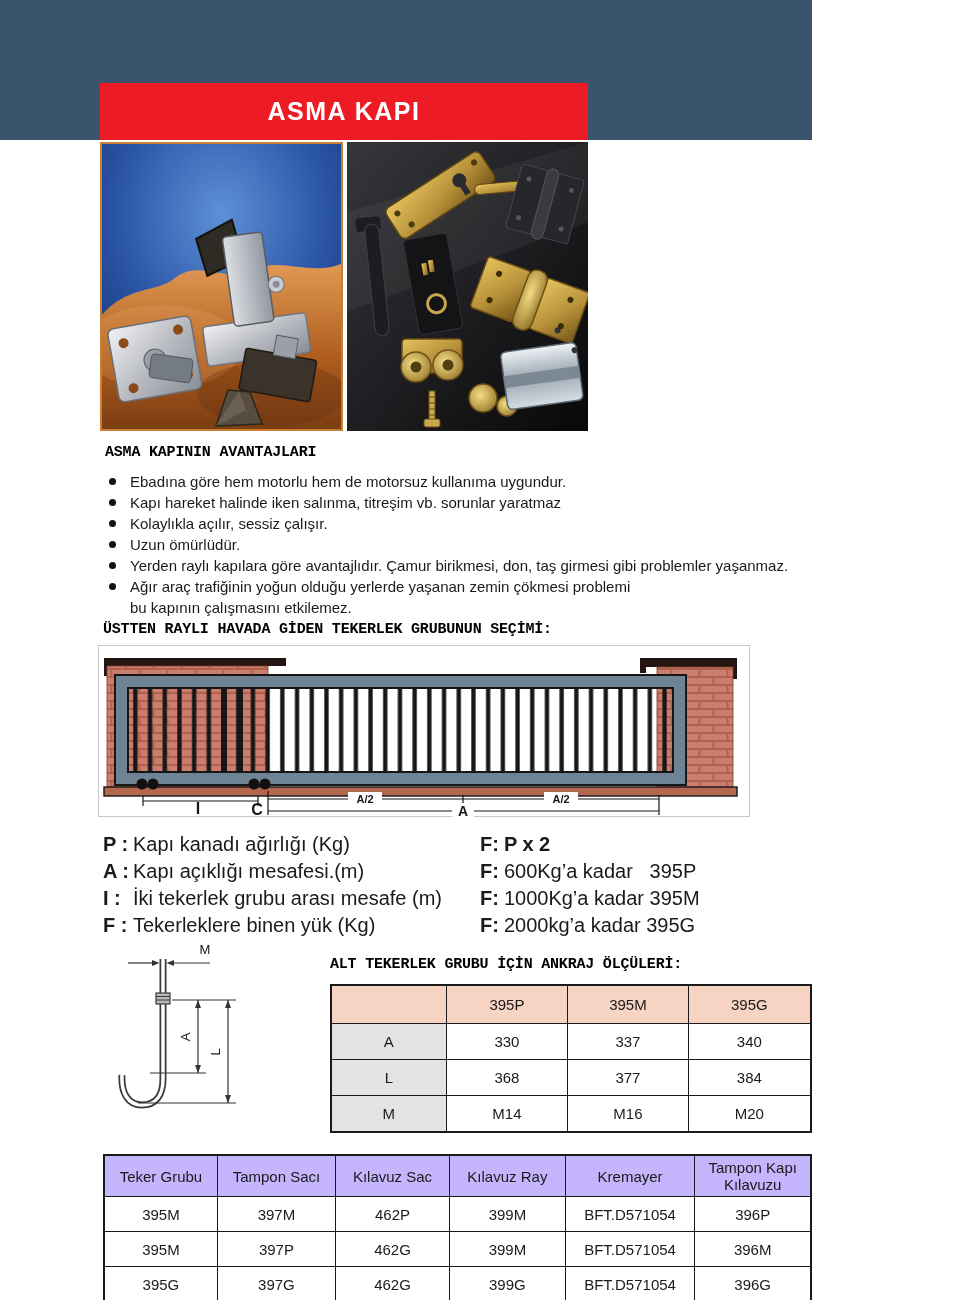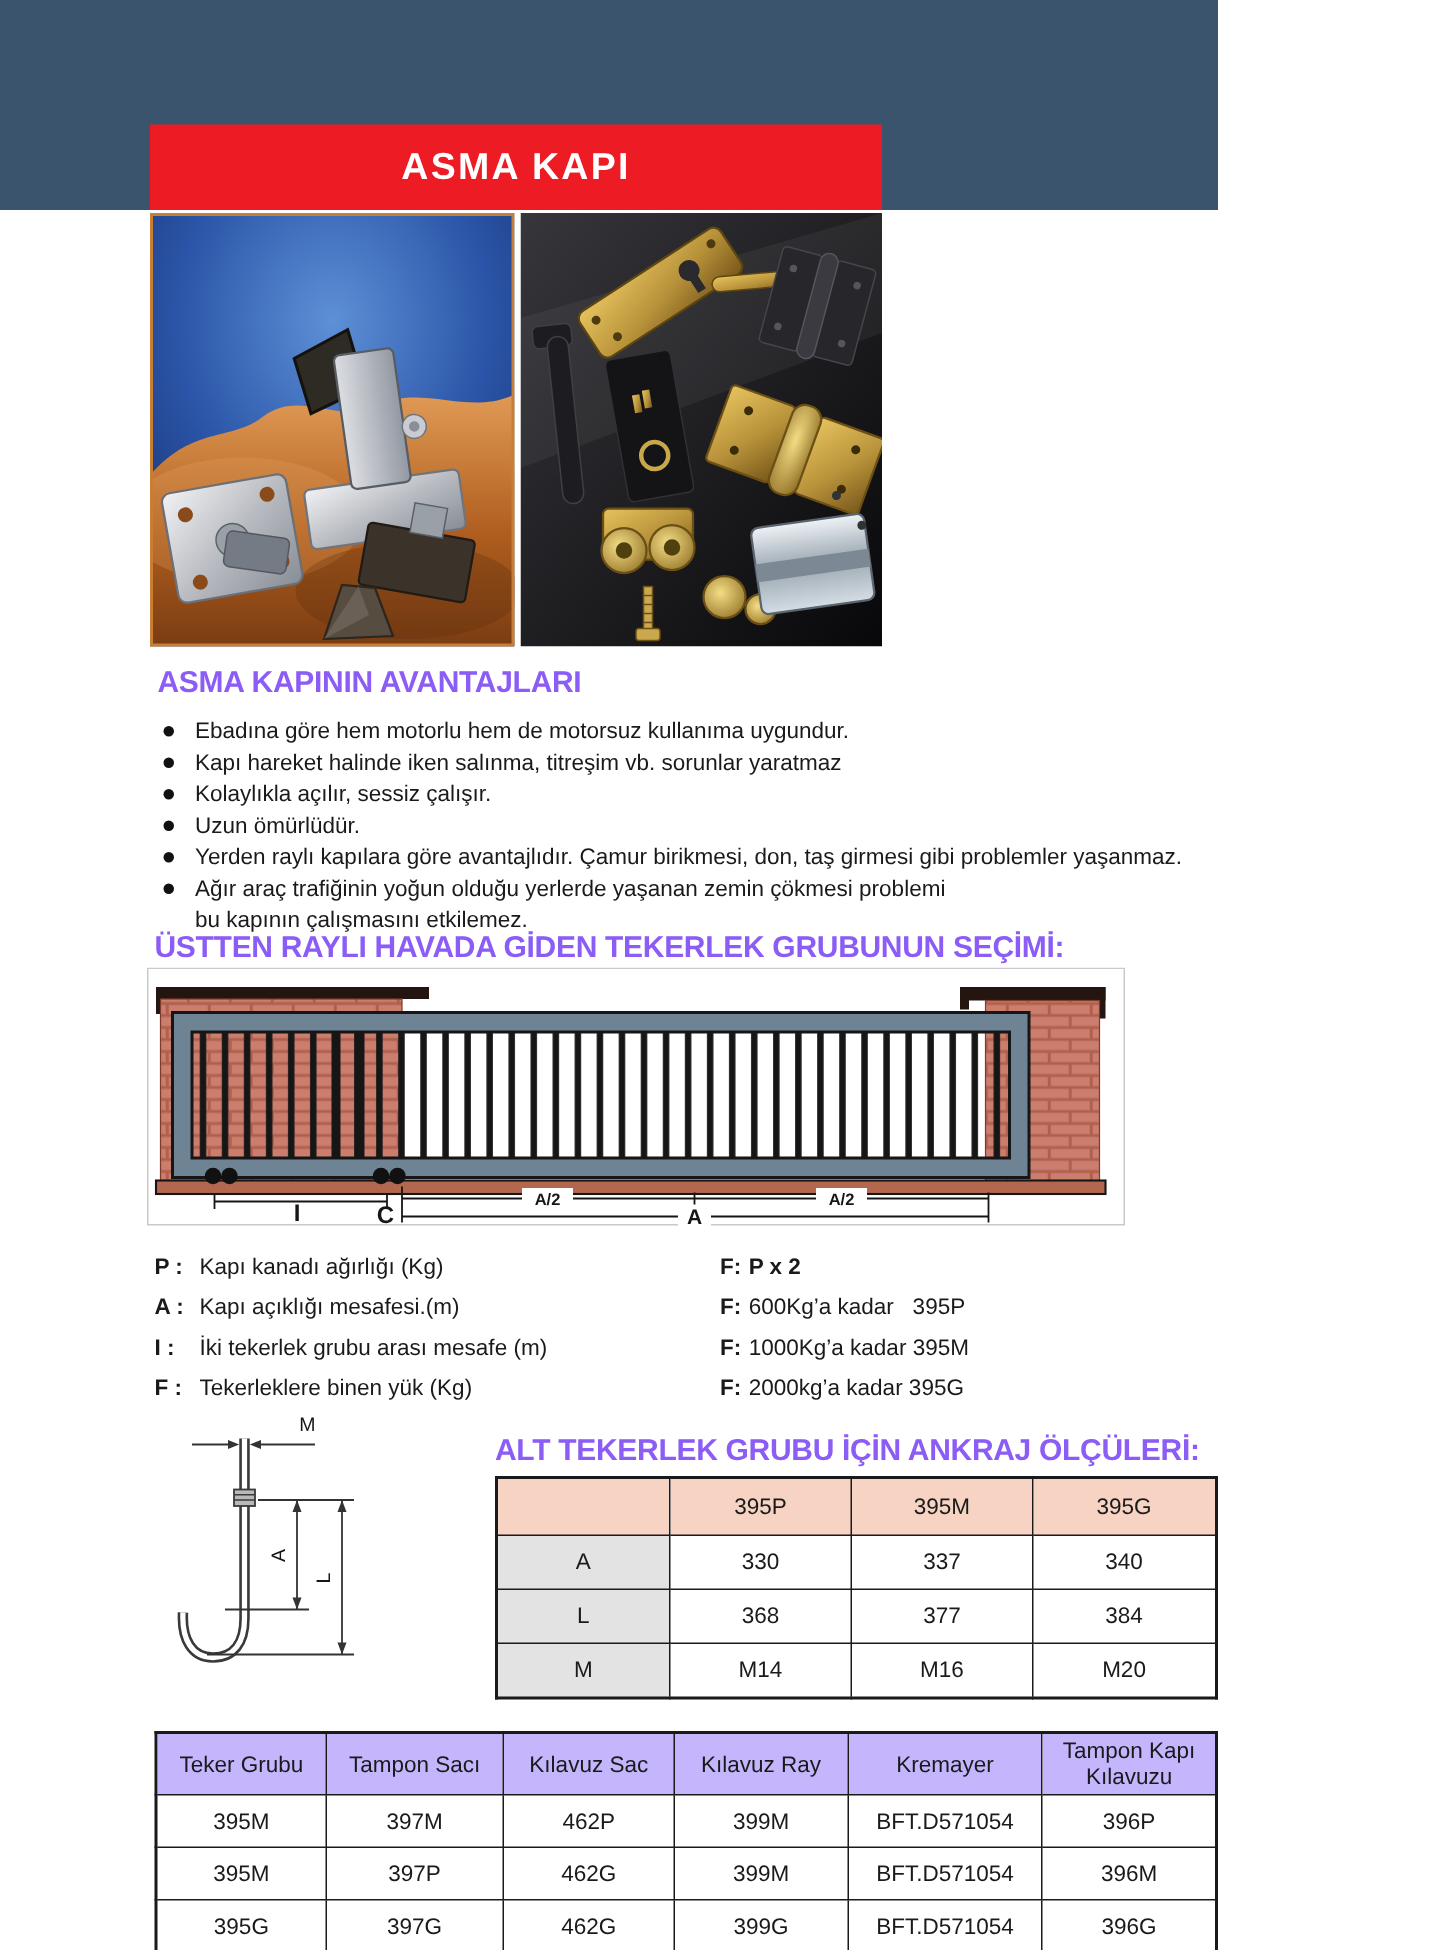--- a/index.html
+++ b/index.html
@@ -7,34 +7,34 @@
         font-family:"Liberation Sans",sans-serif;color:#1a1a1a;}
   .top-band{position:absolute;left:0;top:0;width:960px;height:140px;background:#3a546d;}
   .red-banner{position:absolute;left:100px;top:83px;width:488px;height:57px;background:#ed1c24;
         display:flex;align-items:center;justify-content:center;}
   .red-banner .title{color:#fff;font-size:25px;font-weight:bold;letter-spacing:1.5px;}
   .photo{position:absolute;top:142px;height:289px;}
   .photo svg{display:block;}
   .photo-left{left:100px;width:243px;}
   .photo-right{left:347px;width:241px;}
 
-  .section-heading{font-size:20px;font-weight:bold;color:#8b5cf6;letter-spacing:-0.2px;}
+  .section-heading{font-size:15px;font-weight:bold;color:#000000;letter-spacing:-0.2px;font-family:Liberation Mono, monospace;}
 
   .adv{position:absolute;left:103px;top:444px;width:790px;}
   .adv-heading{margin:0 0 10px 2px;}
   .adv-item{display:flex;align-items:flex-start;}
   .bullet{flex:0 0 auto;width:7px;height:7px;border-radius:50%;background:#111;margin:7px 14px 0 6px;}
   .adv-text{font-size:15px;line-height:21px;white-space:pre-line;}
 
   .gate-heading{position:absolute;left:103px;top:621px;}
   .gate-svg{position:absolute;left:98px;top:645px;}
 
   .legend-left{position:absolute;left:103px;top:831px;width:360px;}
   .legend-right{position:absolute;left:480px;top:831px;width:330px;}
-  .legend-row{font-size:15px;line-height:27px;}
+  .legend-row{font-size:20px;line-height:27px;}
   .lkey{display:inline-block;width:30px;font-weight:bold;white-space:pre;}
   .rkey{font-weight:bold;margin-right:5px;}
   .ws-pre{white-space:pre;}
   .b{font-weight:bold;}
 
   .hook-svg{position:absolute;left:110px;top:943px;}
   .ankraj-heading{position:absolute;left:330px;top:956px;}
   .ankraj-table{position:absolute;left:330px;top:984px;}
   .aksesuar-heading{position:absolute;left:103px;top:1165px;}
   .aksesuar-table{position:absolute;left:103px;top:1154px;}

